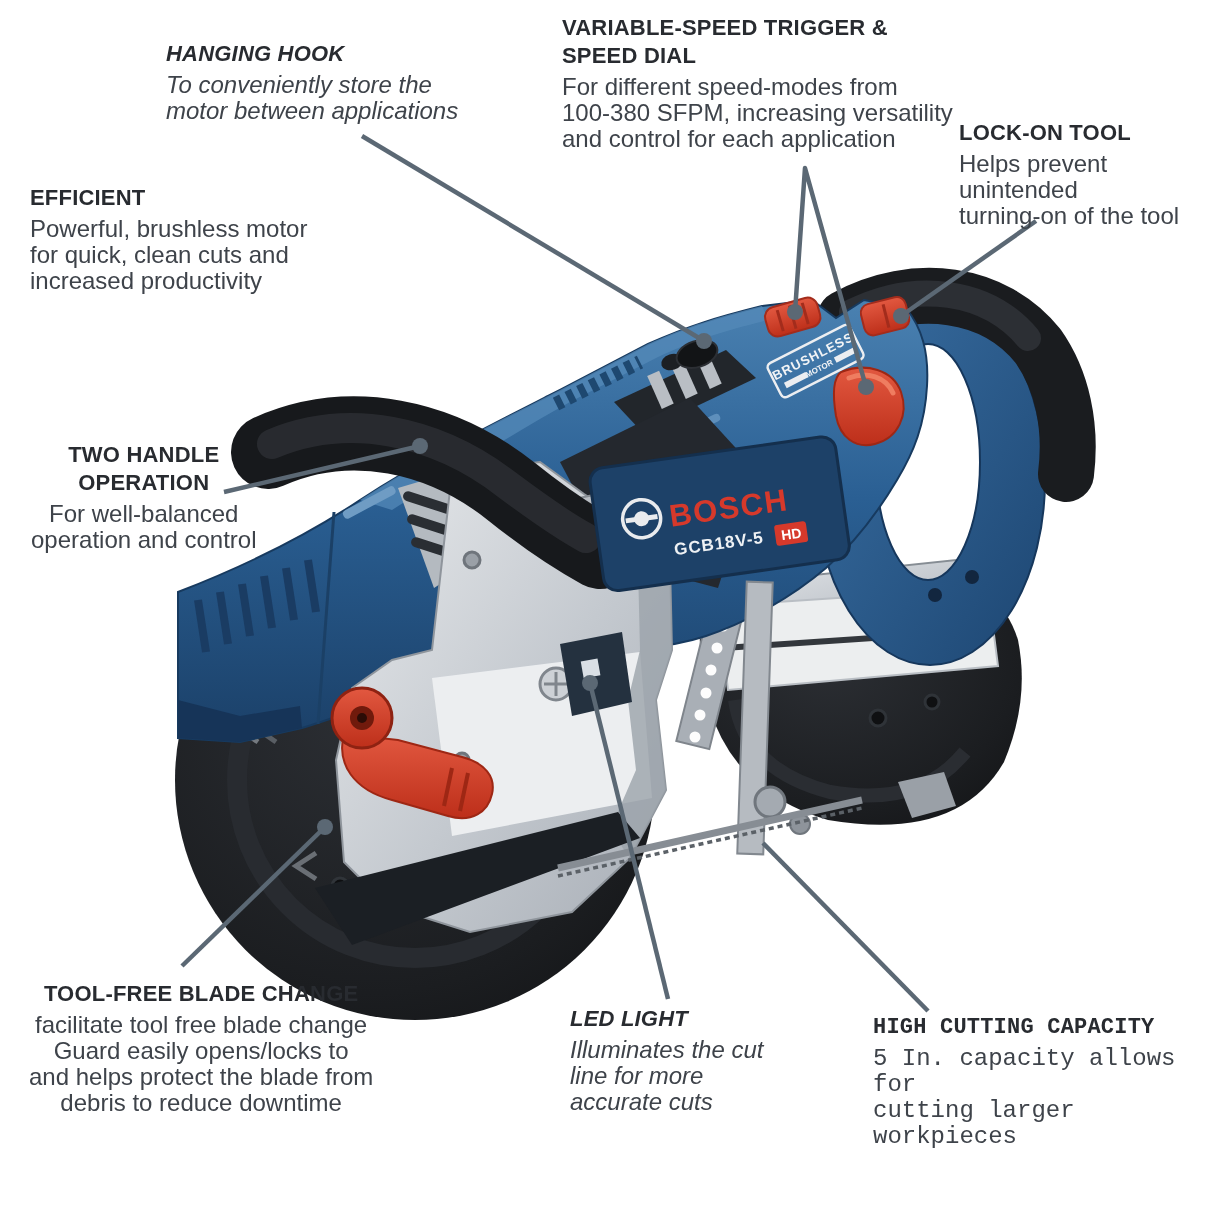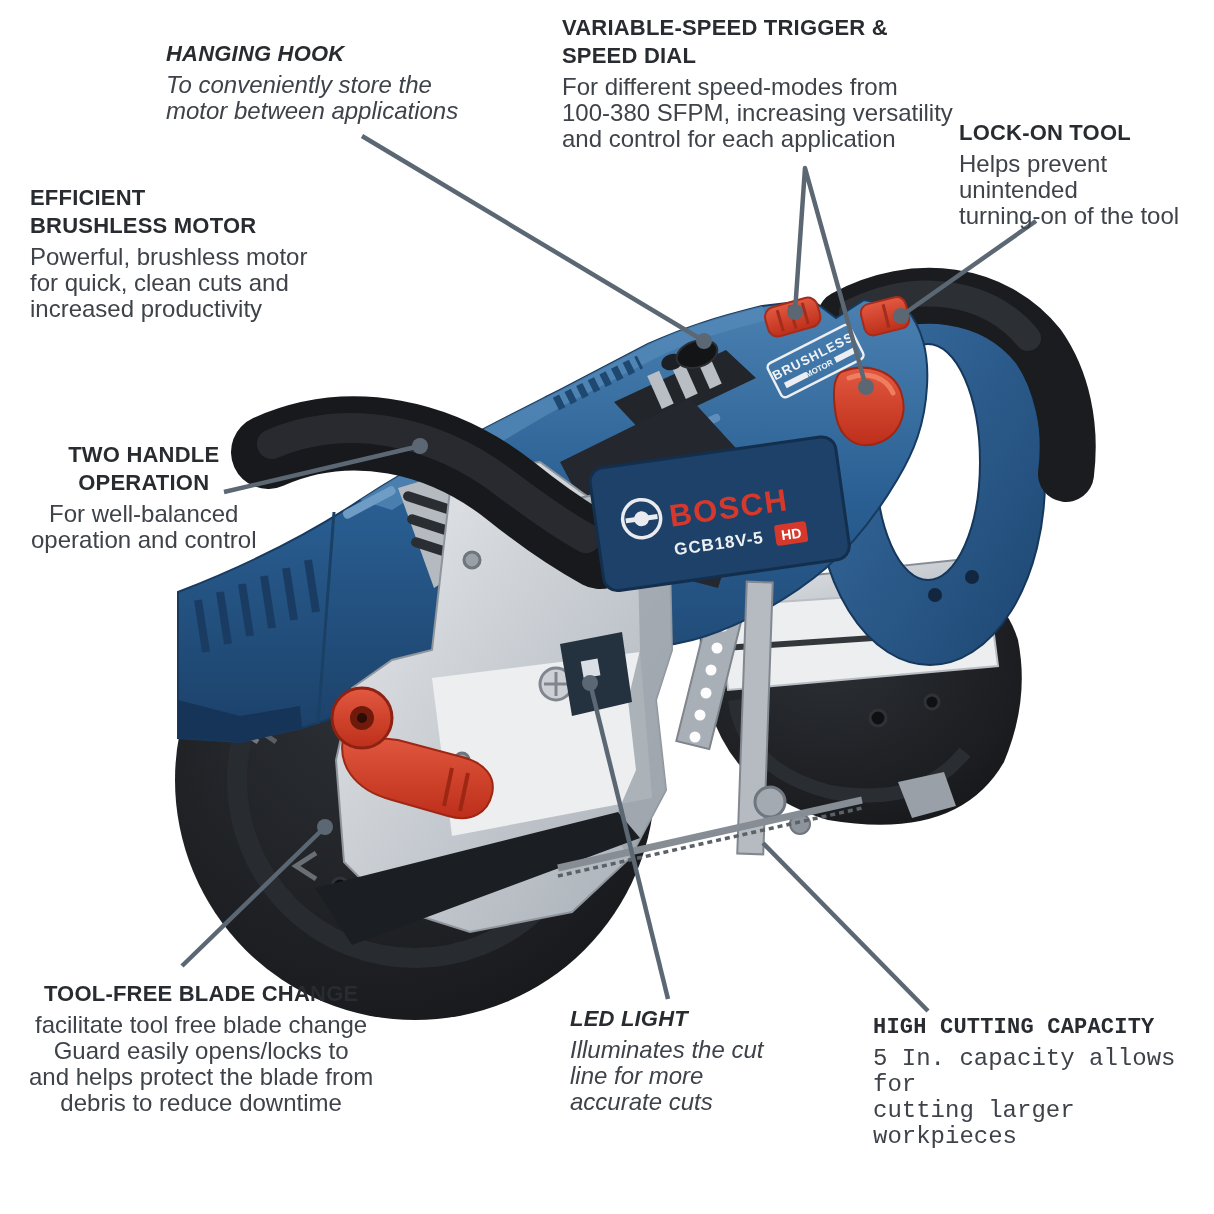--- a/index.html
+++ b/index.html
@@ -275,21 +275,20 @@
     <div class="t">LOCK-ON TOOL</div>
     <div class="b">
       <div>Helps prevent unintended</div>
       <div>turning-on of the tool</div>
     </div>
   </div>
 
   <div class="callout" id="c-motor">
     <div class="t">
       <div>EFFICIENT</div>
-      <div>BRUSHLESS MOTOR</div>
     </div>
     <div class="b">
       <div>Powerful, brushless motor</div>
       <div>for quick, clean cuts and</div>
       <div>increased productivity</div>
     </div>
   </div>
 
   <div class="callout" id="c-twohandle">
     <div class="t">

